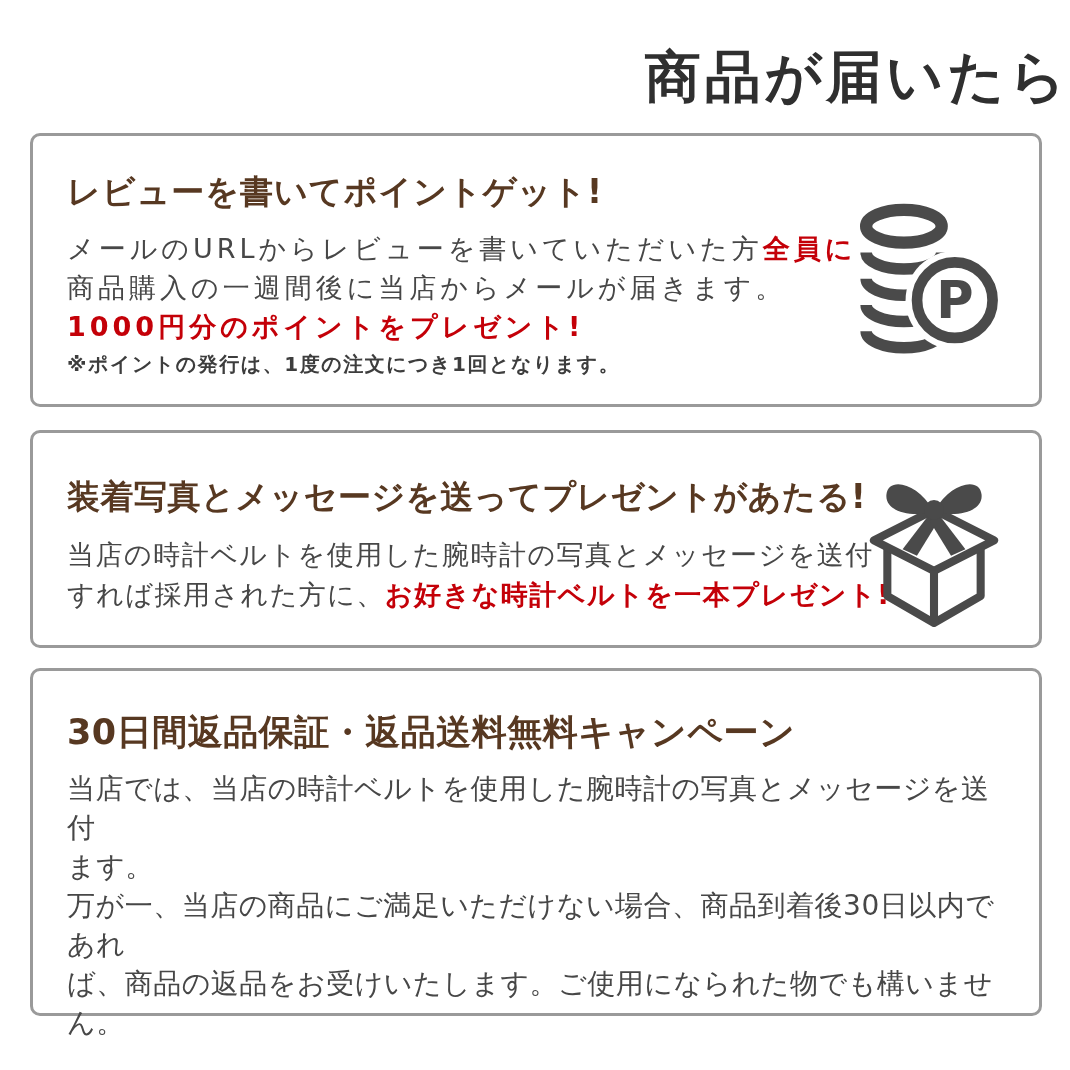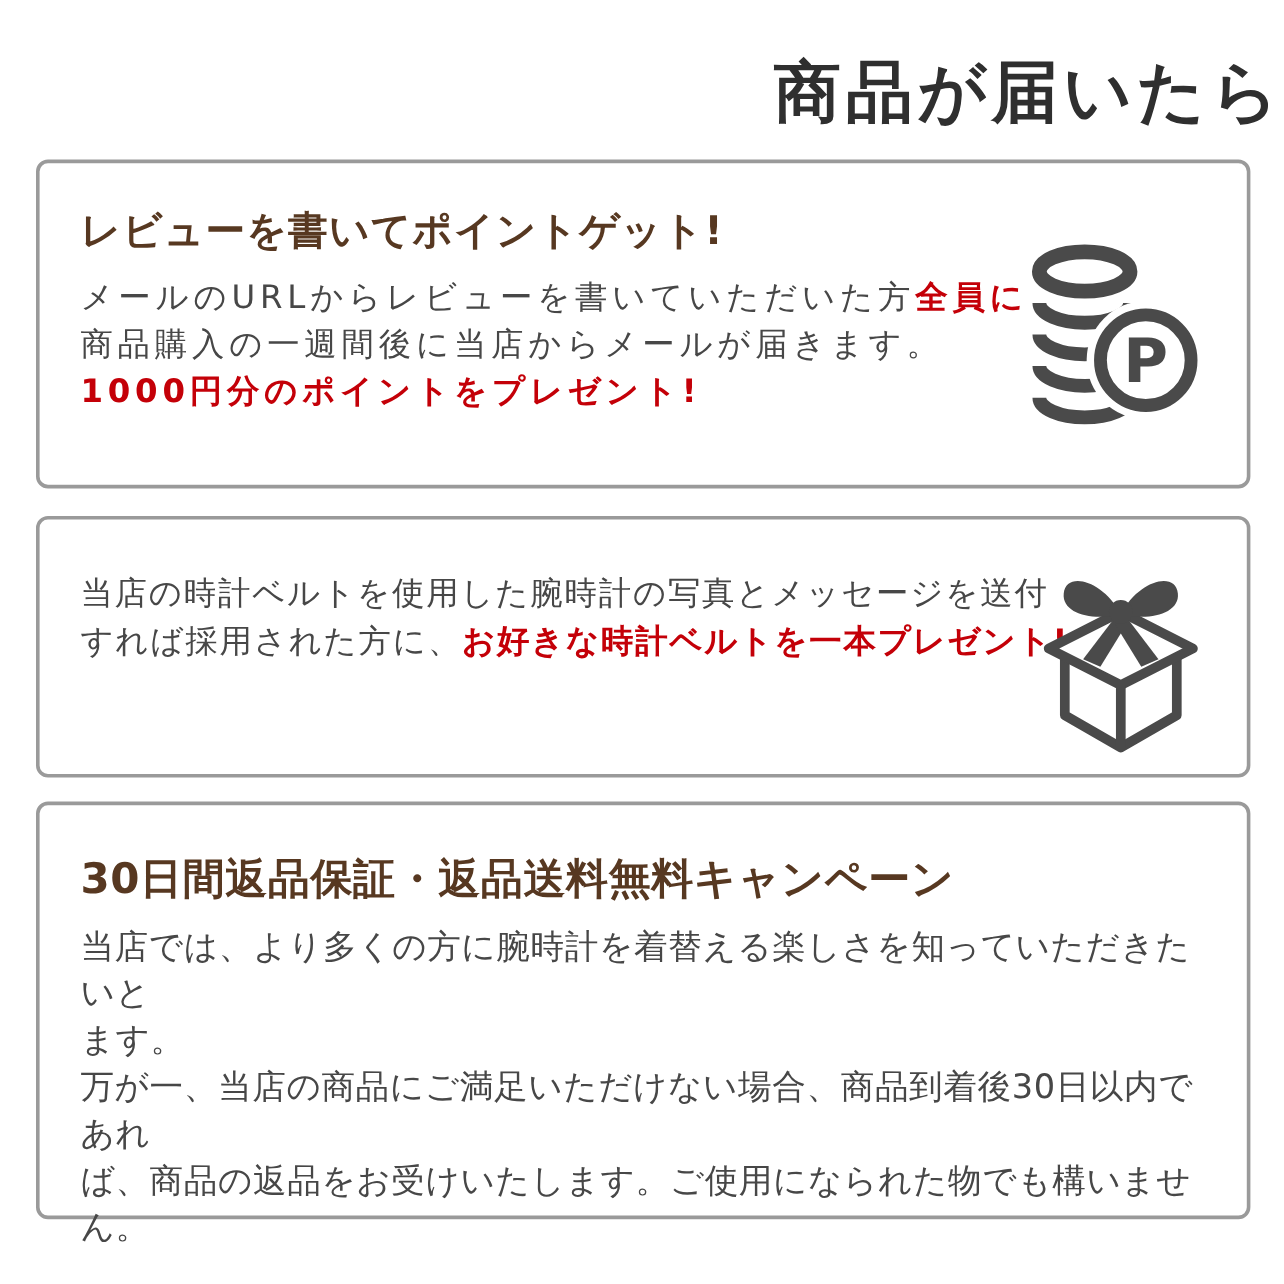--- a/index.html
+++ b/index.html
@@ -45,38 +45,40 @@
 </head>
 <body>
 
 <h1 class="page-title">商品が届いたら</h1>
 
 <section class="card" id="card-review">
   <h2 class="card-heading">レビューを書いてポイントゲット!</h2>
   <p class="body-line"><span>メールのURLからレビューを書いていただいた方</span><span class="red">全員に</span></p>
   <p class="body-line">商品購入の一週間後に当店からメールが届きます。</p>
   <p class="body-line red">1000円分のポイントをプレゼント!</p>
+  <p class="note">※ポイントの発行は、1度の注文につき1回となります。</p>
 
   <div class="icon-wrap" id="coins-icon">
     <svg viewBox="0 0 178 190" xmlns="http://www.w3.org/2000/svg">
       <g fill="none" stroke="#4a4a4a">
         <ellipse cx="56" cy="32" rx="46" ry="20" stroke-width="15"></ellipse>
         <path d="M10 64 A46 20 0 0 0 102 64" stroke-width="14"></path>
         <path d="M10 96 A46 20 0 0 0 102 96" stroke-width="14"></path>
         <path d="M10 128 A46 20 0 0 0 102 128" stroke-width="14"></path>
         <path d="M10 160 A46 20 0 0 0 102 160" stroke-width="14"></path>
       </g>
       <circle cx="118" cy="122" r="60" fill="#ffffff"></circle>
       <circle cx="118" cy="122" r="46" fill="#ffffff" stroke="#4a4a4a" stroke-width="13"></circle>
       <text x="118" y="144" font-size="62" font-weight="bold" fill="#4a4a4a" text-anchor="middle">P</text>
     </svg>
   </div>
 </section>
 
 <section class="card" id="card-photo">
+  <h2 class="card-heading">装着写真とメッセージを送ってプレゼントがあたる!</h2>
   <p class="body-line">当店の時計ベルトを使用した腕時計の写真とメッセージを送付</p>
   <p class="body-line"><span>すれば採用された方に、</span><span class="red">お好きな時計ベルトを一本プレゼント!</span></p>
 
   <div class="icon-wrap" id="gift-icon">
     <svg viewBox="0 0 170 185" xmlns="http://www.w3.org/2000/svg">
       <path d="M33 92 L33 146 L85 176 L137 146 L137 92" fill="#ffffff" stroke="#4a4a4a" stroke-width="9" stroke-linejoin="round"></path>
       <polygon points="85,50 152,84 85,118 18,84" fill="#ffffff" stroke="#4a4a4a" stroke-width="9" stroke-linejoin="round"></polygon>
       <line x1="85" y1="118" x2="85" y2="176" stroke="#4a4a4a" stroke-width="9"></line>
       <g fill="#4a4a4a">
         <path d="M85 52 C68 20 34 12 32 33 C30 52 60 59 85 52 Z"></path>
@@ -84,17 +86,17 @@
         <path d="M79 56 L50 94 L66 101 L90 62 Z"></path>
         <path d="M91 56 L120 94 L104 101 L80 62 Z"></path>
         <circle cx="85" cy="50" r="11"></circle>
       </g>
     </svg>
   </div>
 </section>
 
 <section class="card" id="card-return">
   <h2 class="card-heading">30日間返品保証・返品送料無料キャンペーン</h2>
-  <p class="body-line">当店では、より多くの方に腕時計を着替える楽しさを知っていただきたいと</p>
+  <p class="body-line">当店では、当店の時計ベルトを使用した腕時計の写真とメッセージを送付</p>
   <p class="body-line">ます。</p>
   <p class="body-line">万が一、当店の商品にご満足いただけない場合、商品到着後30日以内であれ</p>
   <p class="body-line">ば、商品の返品をお受けいたします。ご使用になられた物でも構いません。</p>
 </section>
 
 </body></html>

